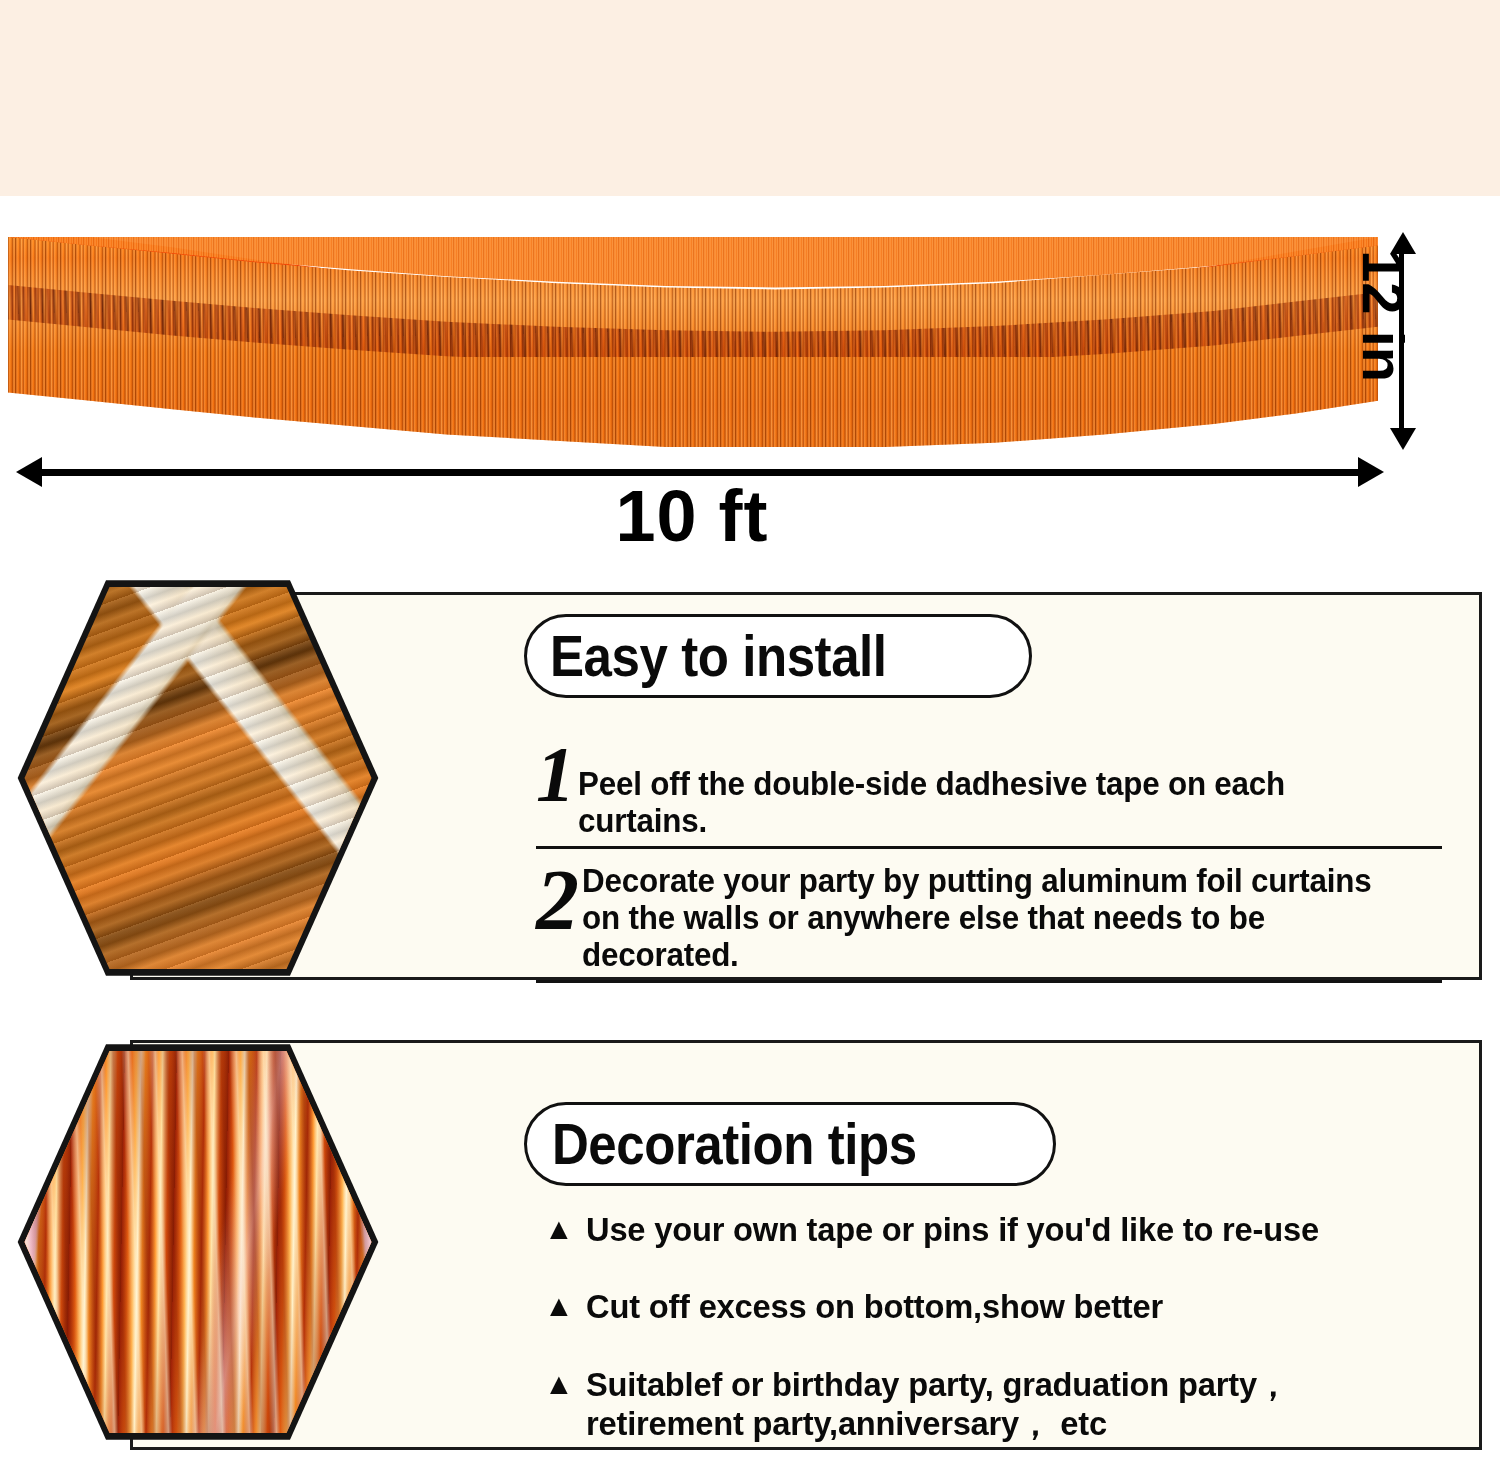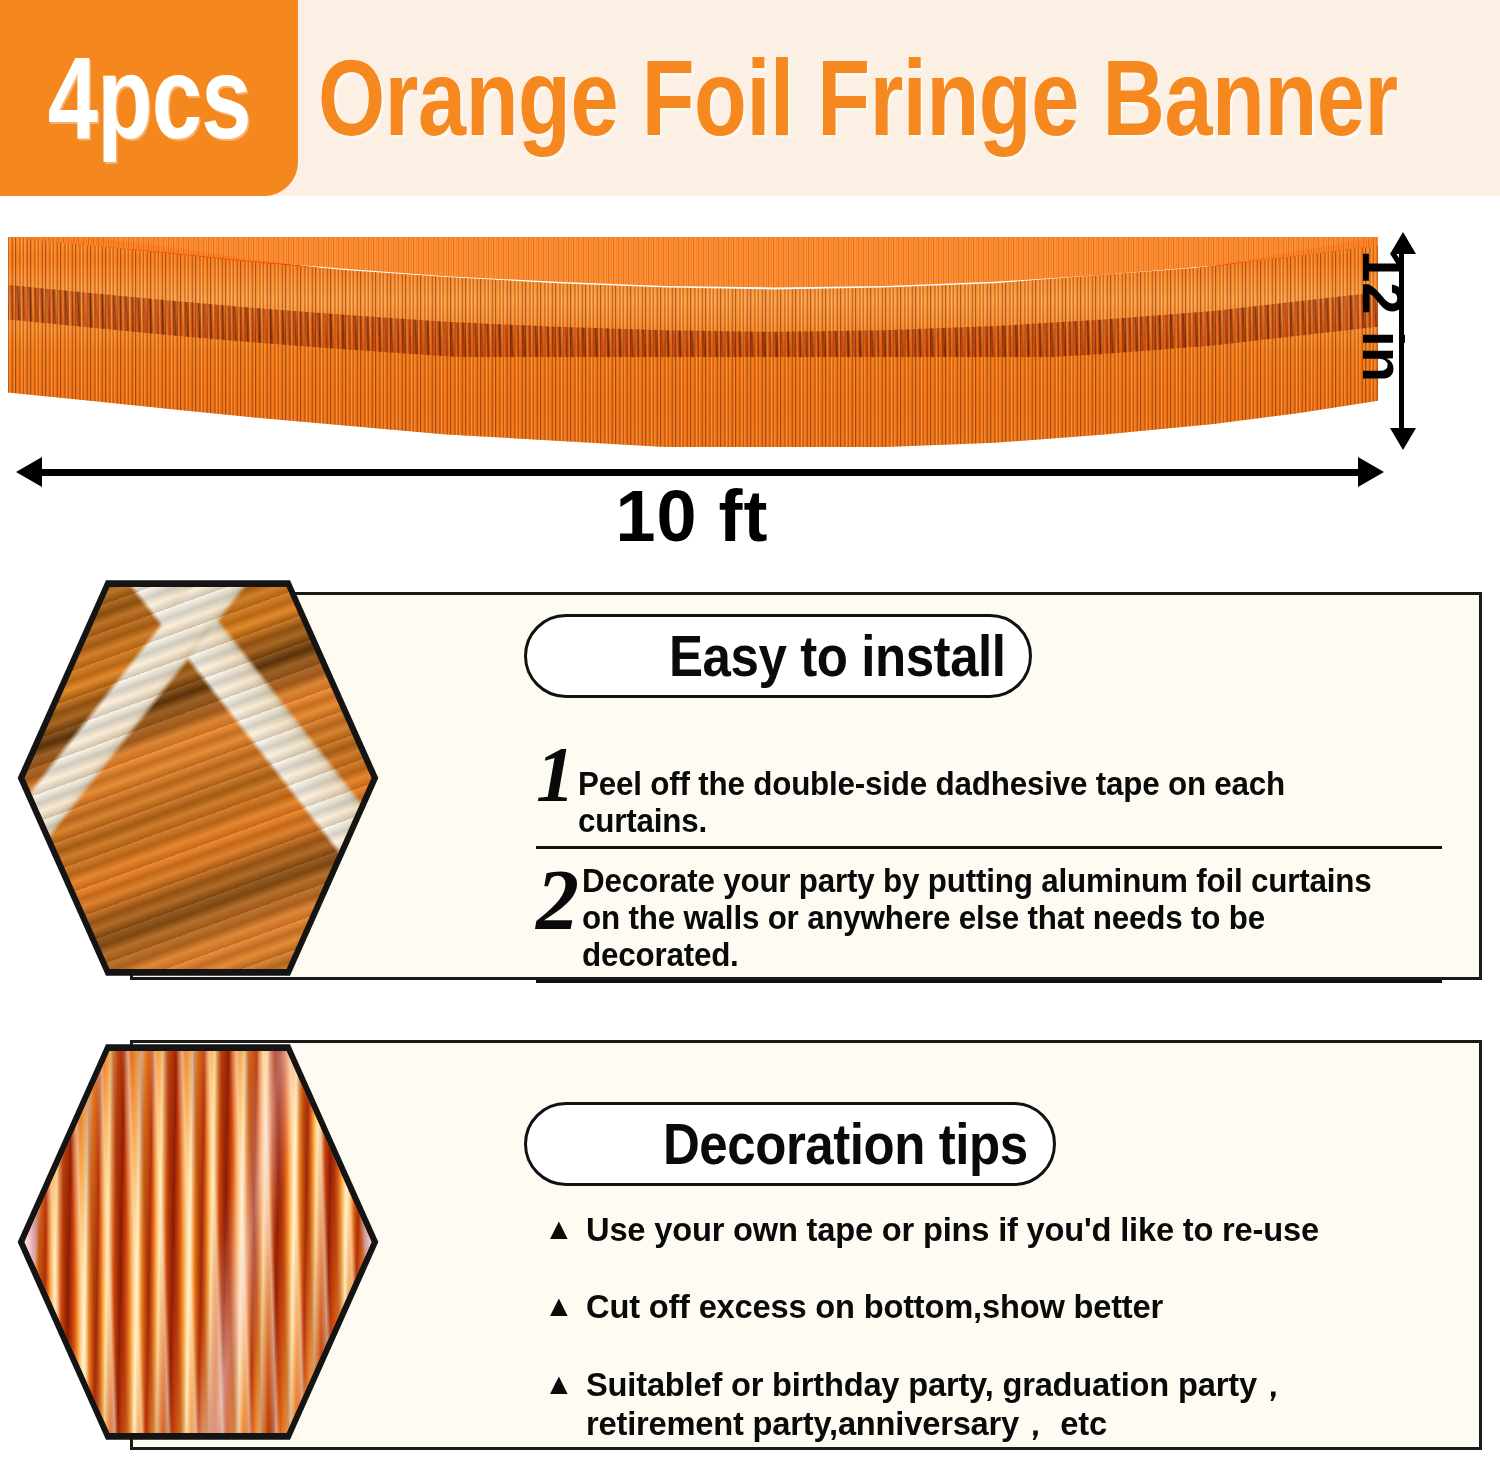--- a/index.html
+++ b/index.html
@@ -324,21 +324,21 @@
   }
 
   
   .pill {
     position: absolute;
     background: #ffffff;
     border: 3px solid #111;
     border-radius: 60px;
     display: flex;
     align-items: center;
-    justify-content: flex-end;
+    justify-content: flex-start;
     box-sizing: border-box;
   }
   #pill-install { left: 524px; top: 614px;  width: 508px; height: 84px; }
   #pill-tips    { left: 524px; top: 1094px; width: 532px; height: 84px; margin-top: 8px; }
   .pill-text {
     font-family: "Liberation Sans Narrow", "Liberation Sans", sans-serif;
     font-weight: bold;
     font-size: 58px;
     line-height: 1;
     color: #0a0a0a;
@@ -416,26 +416,20 @@
     color: #0a0a0a;
     transform: scaleX(0.96);
     transform-origin: left top;
     letter-spacing: -0.2px;
   }
 </style>
 </head>
 <body>
 
 <div class="header">
-  <div class="header-badge">
-    <span class="header-badge-text">4pcs</span>
-  </div>
-  <div class="header-title">
-    <span class="header-title-text">Orange Foil Fringe Banner</span>
-  </div>
 </div>
 
 <div class="hero">
   <div class="hero-banner"></div>
   <div class="hero-banner-body"></div>
   <div class="hero-banner-top"></div>
   <div class="hero-speckles"></div>
 </div>
 
 <div class="dim-v">

